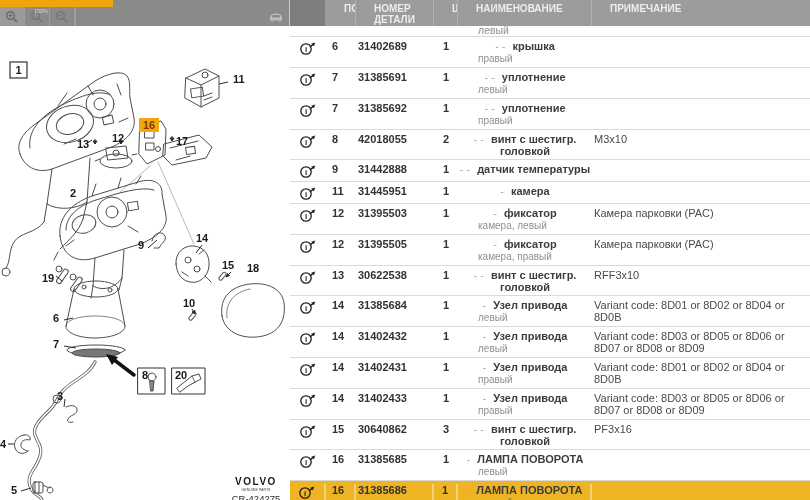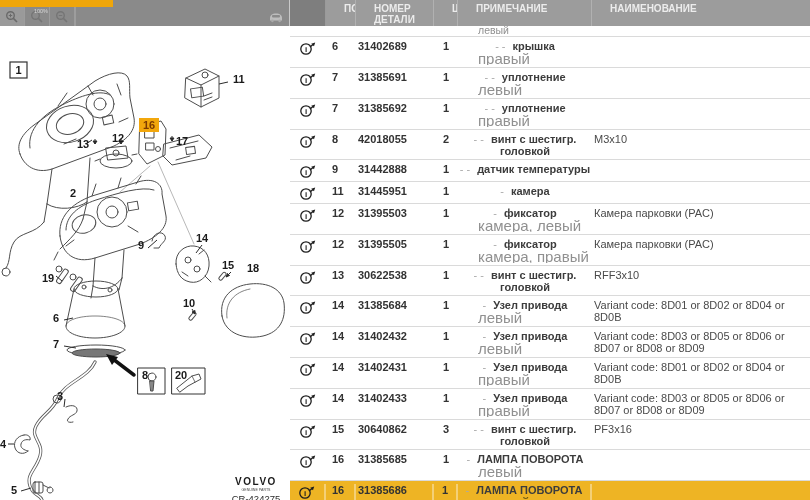--- a/index.html
+++ b/index.html
@@ -42,21 +42,21 @@
   .trow.hl .c { border-right:2px solid rgba(255,255,255,.38); }
   .trow.hl .c:last-child { border-right:none; }
   .trow.hl .n2 { color:#6d5a15; }
   .c { font-size:11px; line-height:12px; color:#333; overflow:hidden; }
   .ci { display:flex; justify-content:center; align-items:flex-start; padding-top:1px; cursor:pointer; }
   .cp { font-weight:bold; padding-left:6px; }
   .cn { font-weight:bold; padding-left:2px; }
   .cq { font-weight:bold; text-align:center; }
   .cm .n1 { font-weight:bold; color:#3c3c3c;text-align:center; }
   .cm .dash { color:#a8a8a8; font-weight:normal; margin-right:4px; letter-spacing:3px; }
-  .cm .n2 { font-weight:normal; color:#909090; font-size:15px; padding-left:20px; margin-top:1px; }
+  .cm .n2 { font-weight:normal; color:#909090; font-size:10px; padding-left:20px; margin-top:1px; }
   .cm .n2:empty { display:none; }
   .cr { color:#4a4a4a; padding-left:2px; }
 </style>
 </head>
 <body>
 
 <div class="app">
 
   <div class="left-panel">
     <div class="topstrip">
@@ -286,22 +286,22 @@
     </svg>
     </div>
   </div>
 
   <div class="right-panel">
     <div class="thead">
       <div class="hc h-icon"></div>
       <div class="hc">ПОЗ.</div>
       <div class="hc">НОМЕР ДЕТАЛИ</div>
       <div class="hc h-qty">ШТ.</div>
+      <div class="hc">НАИМЕНОВАНИЕ</div>
       <div class="hc">ПРИМЕЧАНИЕ</div>
-      <div class="hc">НАИМЕНОВАНИЕ</div>
     </div>
 
     <div class="partial-row">
       <div class="pr-name">левый</div>
     </div>
 
     <div>
         <div class="trow">
           <div class="c ci">
             <svg width="18" height="15" viewBox="0 0 18 15">

